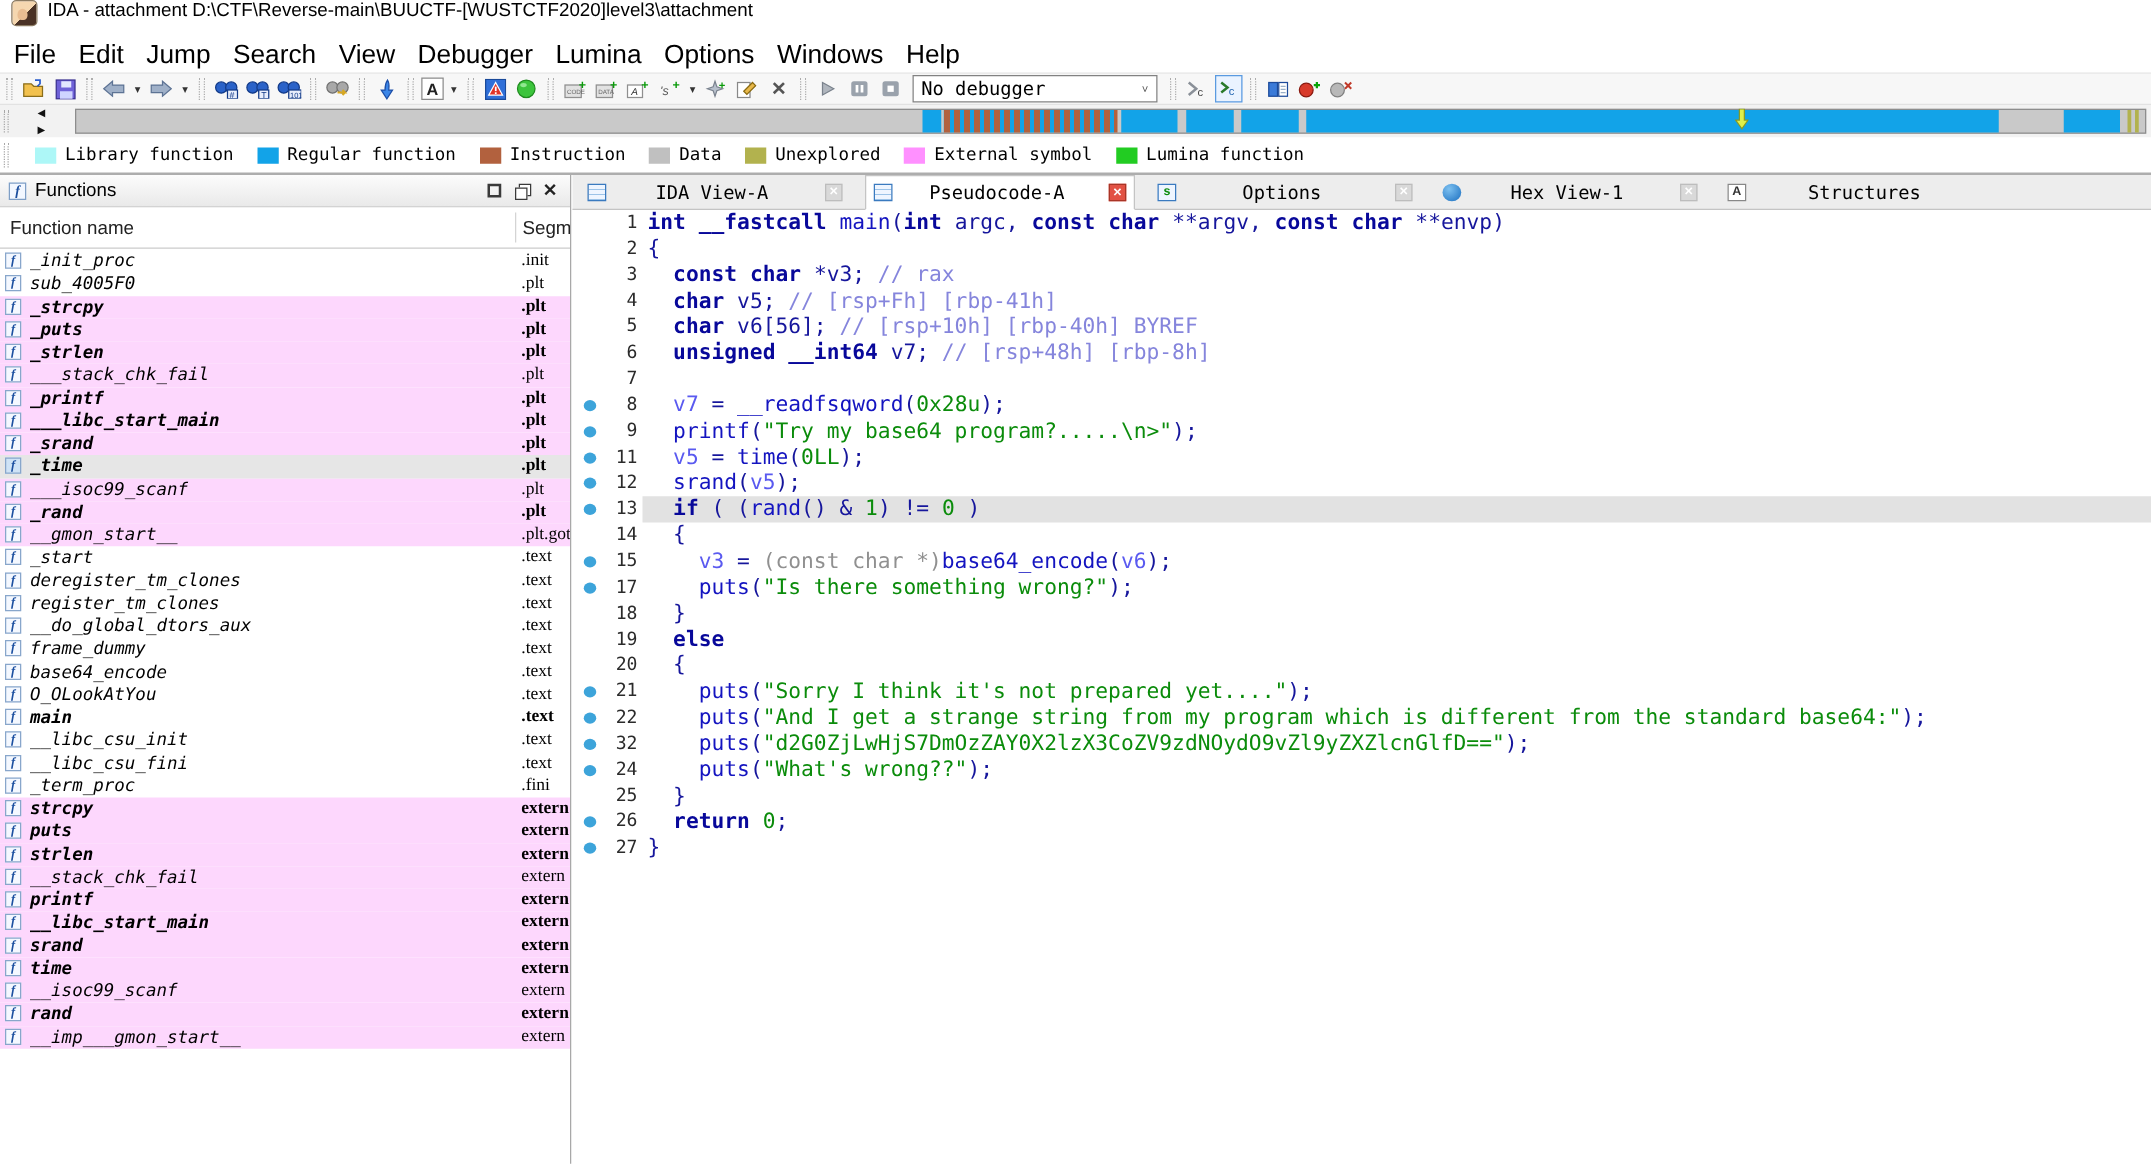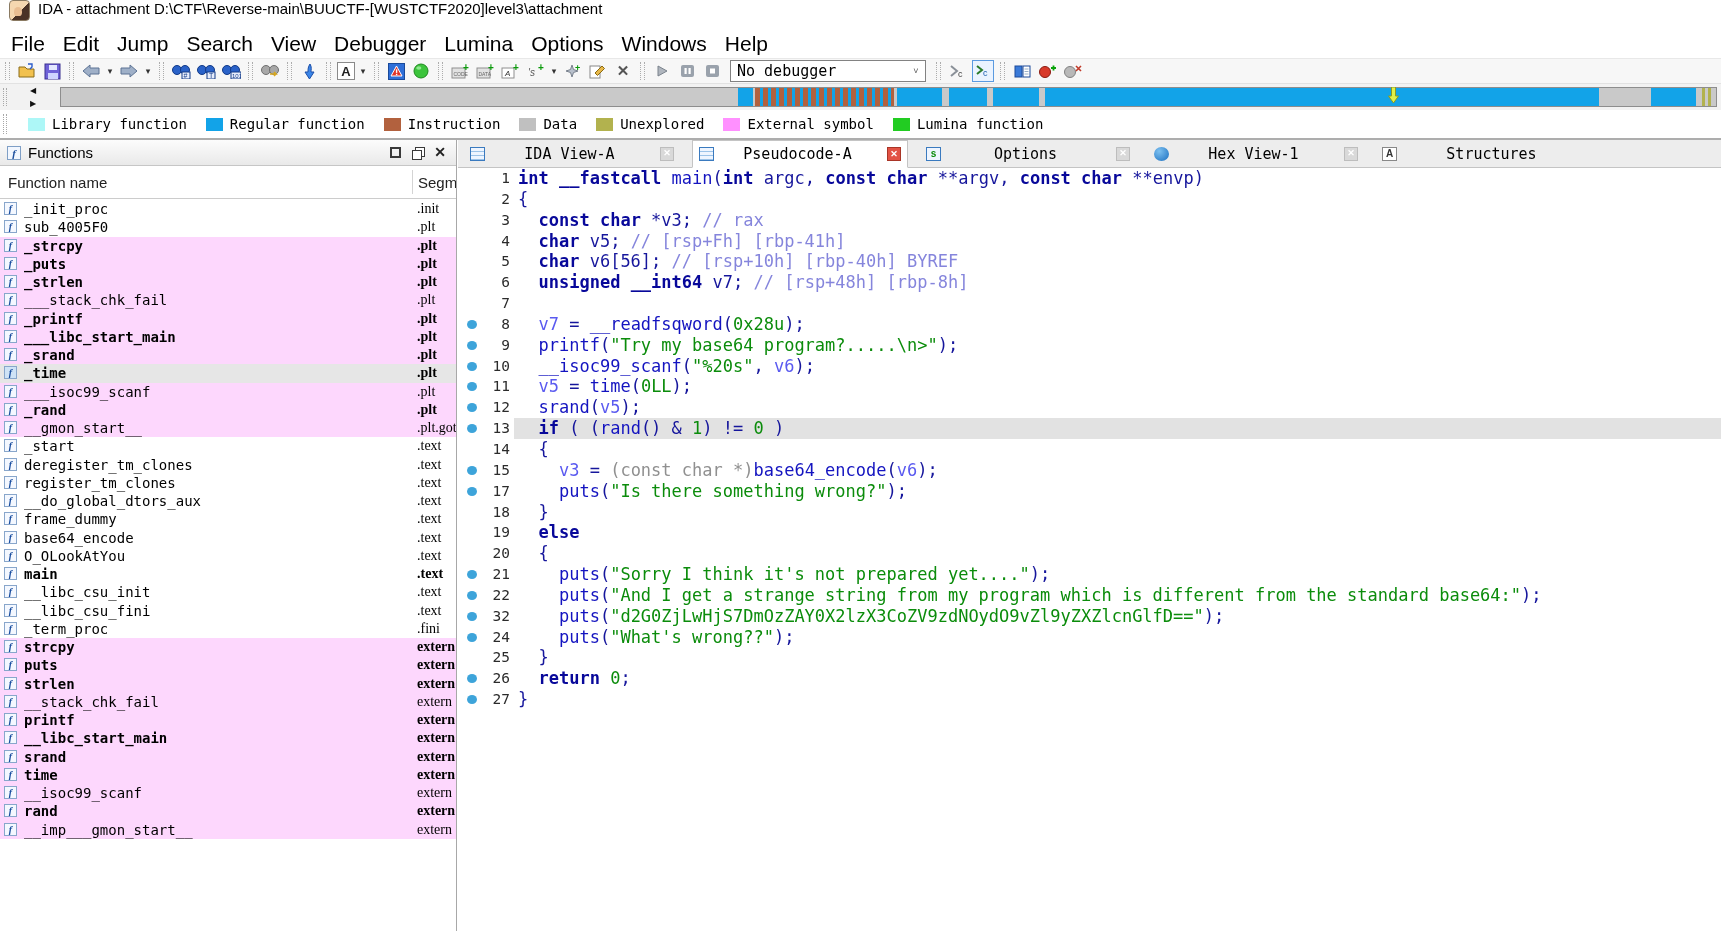--- a/index.html
+++ b/index.html
@@ -82,21 +82,21 @@
   .fncol-seg  { position:absolute; left:418px; right:0; top:0; line-height:33px; font-size:15px;
                 color:#222; overflow:hidden; white-space:pre; }
   .fnrows { position:absolute; left:0; top:60px; right:0; bottom:0; overflow:hidden; }
   .fn-row { position:relative; height:18.25px; font-size:14px; line-height:18.25px; white-space:pre; }
   .fn-row.bg-lib { background:#fdd7fd; }
   .fn-row.bg-sel { background:#e6e6e6; }
   .fn-ficon { position:absolute; left:4px; top:2px; width:13px; height:13px;
               border:1px solid #88a6cb; background:#f4f8ff; color:#1b4fa0;
               font:italic bold 10px/12px "Liberation Serif",serif; text-align:center; }
   .bg-sel .fn-ficon { background:#cfe3f6; }
-  .fn-name { position:absolute; left:24px; font-family:"DejaVu Sans Mono","Liberation Mono",monospace; }
+  .fn-name { position:absolute; left:24px; font-family:"DejaVu Sans Mono","Liberation Mono",monospace;font-style:italic; }
   .fn-seg  { position:absolute; left:417px; right:0; overflow:hidden;
              font-family:Liberation Serif, serif; }
   .b { font-weight:bold; }
 
   
   .tabbar { position:absolute; left:458px; top:140px; right:0; height:28px; background:#ededed;
             border-bottom:1px solid #c4c4c4; display:flex; }
   .tab { height:27px; width:216px; margin-left:12px; display:flex; align-items:center;
          padding:0 6px; font-size:15px; position:relative; flex:none;
          font-family:"DejaVu Sans Mono","Liberation Mono",monospace; }
@@ -480,21 +480,20 @@
 <div class="codepane">
     <div class="code-line"><span class="code-num">1</span><span class="code-text"><span class="tk-k">int</span><span class="tk-d"> </span><span class="tk-k">__fastcall</span><span class="tk-d"> </span><span class="tk-f">main</span><span class="tk-d">(</span><span class="tk-k">int</span><span class="tk-d"> argc, </span><span class="tk-k">const</span><span class="tk-d"> </span><span class="tk-k">char</span><span class="tk-d"> **argv, </span><span class="tk-k">const</span><span class="tk-d"> </span><span class="tk-k">char</span><span class="tk-d"> **envp)</span></span></div>
     <div class="code-line"><span class="code-num">2</span><span class="code-text"><span class="tk-d">{</span></span></div>
     <div class="code-line"><span class="code-num">3</span><span class="code-text"><span class="tk-d">  </span><span class="tk-k">const</span><span class="tk-d"> </span><span class="tk-k">char</span><span class="tk-d"> *v3; </span><span class="tk-c">// rax</span></span></div>
     <div class="code-line"><span class="code-num">4</span><span class="code-text"><span class="tk-d">  </span><span class="tk-k">char</span><span class="tk-d"> v5; </span><span class="tk-c">// [rsp+Fh] [rbp-41h]</span></span></div>
     <div class="code-line"><span class="code-num">5</span><span class="code-text"><span class="tk-d">  </span><span class="tk-k">char</span><span class="tk-d"> v6[56]; </span><span class="tk-c">// [rsp+10h] [rbp-40h] BYREF</span></span></div>
     <div class="code-line"><span class="code-num">6</span><span class="code-text"><span class="tk-d">  </span><span class="tk-k">unsigned</span><span class="tk-d"> </span><span class="tk-k">__int64</span><span class="tk-d"> v7; </span><span class="tk-c">// [rsp+48h] [rbp-8h]</span></span></div>
     <div class="code-line"><span class="code-num">7</span><span class="code-text"></span></div>
     <div class="code-line"><span class="code-dot"></span><span class="code-num">8</span><span class="code-text"><span class="tk-d">  </span><span class="tk-v">v7</span><span class="tk-d"> = </span><span class="tk-f">__readfsqword</span><span class="tk-d">(</span><span class="tk-n">0x28u</span><span class="tk-d">);</span></span></div>
     <div class="code-line"><span class="code-dot"></span><span class="code-num">9</span><span class="code-text"><span class="tk-d">  </span><span class="tk-f">printf</span><span class="tk-d">(</span><span class="tk-s">"Try my base64 program?.....\n&gt;"</span><span class="tk-d">);</span></span></div>
-    <div class="code-line"><span class="code-dot"></span><span class="code-num">10</span><span class="code-text"><span class="tk-d">  </span><span class="tk-f">__isoc99_scanf</span><span class="tk-d">(</span><span class="tk-s">"%20s"</span><span class="tk-d">, </span><span class="tk-v">v6</span><span class="tk-d">);</span></span></div>
     <div class="code-line"><span class="code-dot"></span><span class="code-num">11</span><span class="code-text"><span class="tk-d">  </span><span class="tk-v">v5</span><span class="tk-d"> = </span><span class="tk-f">time</span><span class="tk-d">(</span><span class="tk-n">0LL</span><span class="tk-d">);</span></span></div>
     <div class="code-line"><span class="code-dot"></span><span class="code-num">12</span><span class="code-text"><span class="tk-d">  </span><span class="tk-f">srand</span><span class="tk-d">(</span><span class="tk-v">v5</span><span class="tk-d">);</span></span></div>
     <div class="code-line hl"><div class="hlband"></div><span class="code-dot"></span><span class="code-num">13</span><span class="code-text"><span class="tk-d">  </span><span class="tk-k">if</span><span class="tk-d"> ( (</span><span class="tk-f">rand</span><span class="tk-d">() &amp; </span><span class="tk-n">1</span><span class="tk-d">) != </span><span class="tk-n">0</span><span class="tk-d"> )</span></span></div>
     <div class="code-line"><span class="code-num">14</span><span class="code-text"><span class="tk-d">  {</span></span></div>
     <div class="code-line"><span class="code-dot"></span><span class="code-num">15</span><span class="code-text"><span class="tk-d">    </span><span class="tk-v">v3</span><span class="tk-d"> = </span><span class="tk-g">(const char *)</span><span class="tk-f">base64_encode</span><span class="tk-d">(</span><span class="tk-v">v6</span><span class="tk-d">);</span></span></div>
     <div class="code-line"><span class="code-dot"></span><span class="code-num">17</span><span class="code-text"><span class="tk-d">    </span><span class="tk-f">puts</span><span class="tk-d">(</span><span class="tk-s">"Is there something wrong?"</span><span class="tk-d">);</span></span></div>
     <div class="code-line"><span class="code-num">18</span><span class="code-text"><span class="tk-d">  }</span></span></div>
     <div class="code-line"><span class="code-num">19</span><span class="code-text"><span class="tk-d">  </span><span class="tk-k">else</span></span></div>
     <div class="code-line"><span class="code-num">20</span><span class="code-text"><span class="tk-d">  {</span></span></div>
     <div class="code-line"><span class="code-dot"></span><span class="code-num">21</span><span class="code-text"><span class="tk-d">    </span><span class="tk-f">puts</span><span class="tk-d">(</span><span class="tk-s">"Sorry I think it's not prepared yet...."</span><span class="tk-d">);</span></span></div>

